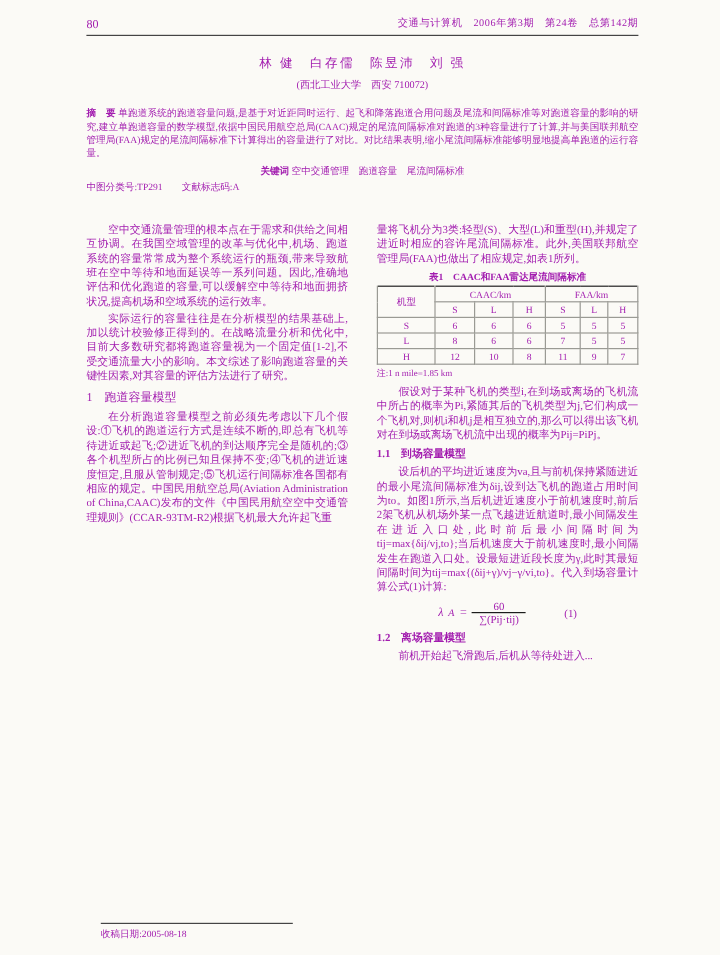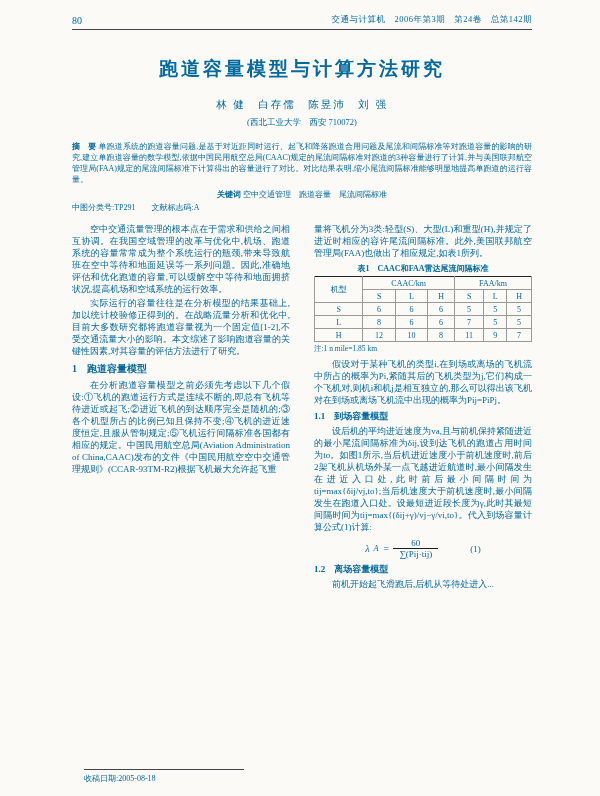--- a/index.html
+++ b/index.html
@@ -1,41 +1,41 @@
 <!DOCTYPE html>
 <html><head>
 <meta charset="utf-8">
 <style>
   * { margin:0; padding:0; box-sizing:border-box; }
   html,body { background:#e9e8e4; }
   .sheet {
     position:relative; width:600px; height:796px; margin:0 auto;
-    background:#fbfaf6; color:#0369a1; overflow:hidden;
+    background:#fbfaf6; color:#a21caf; overflow:hidden;
     font-family:"Liberation Serif", serif;
   }
   .content { position:absolute; left:72px; top:14px; width:460px; }
 
   .page-header { display:flex; justify-content:space-between; align-items:flex-end;
     font-size:9px; padding-bottom:3px; border-bottom:1px solid #444; }
   .page-num { font-size:10px; }
   .journal { font-size:8.5px; letter-spacing:0.5px; }
 
   .title { margin-top:26px; text-align:center; font-size:19px; font-weight:bold; letter-spacing:3px; }
   .authors { margin-top:16px; text-align:center; font-size:10.5px; letter-spacing:2px; }
   .affil { margin-top:5px; text-align:center; font-size:8.5px; }
 
   .abstract { margin-top:12px; font-size:8px; line-height:11px; text-align:justify; }
   .abstract b, .kwline b { font-weight:bold; }
   .kwline { margin-top:4px; font-size:8px; line-height:11px;text-align:center; }
   .clcline { margin-top:2px; font-size:8px; line-height:11px; }
 
-  .cols { display:flex; gap:24px; margin-top:10px; }
+  .cols { display:flex; gap:24px; margin-top:24px; }
   .col { width:223px; }
   .col p { font-size:9px; line-height:12px; text-align:justify; text-indent:2em; margin-bottom:2px; }
-  .sec-h { font-size:10px; font-weight:bold; margin:5px 0 3px 0; }
+  .sec-h { font-size:10px; font-weight:normal; margin:5px 0 3px 0; }
   .sec-h2 { font-size:9px; font-weight:bold; margin:4px 0 2px 0; }
 
   .tbl-cap { text-align:center; font-size:8px; font-weight:bold; margin:4px 0 2px 0; }
   table.wake { width:100%; border-collapse:collapse; font-size:8px; text-align:center;
     border-top:1.5px solid #222; border-bottom:1.5px solid #222;border-radius:24px; }
   table.wake th, table.wake td { border:0.5px solid #9a9a94; padding:1.5px 2px; font-weight:normal; }
   table.wake thead tr:first-child th { border-top:none; }
   .tbl-note { font-size:7.5px; margin:2px 0 4px 0; }
 
   .formula { display:flex; align-items:center; justify-content:center; gap:4px;
@@ -52,21 +52,20 @@
 <body>
 
 <div class="sheet">
   <div class="content">
 
     <div class="page-header">
       <span class="page-num">80</span>
       <span class="journal">交通与计算机　2006年第3期　第24卷　总第142期</span>
     </div>
 
-    <div class="title">跑道容量模型与计算方法研究</div>
     <div class="authors">林 健　白存儒　陈昱沛　刘 强</div>
     <div class="affil">(西北工业大学　西安 710072)</div>
 
     <div class="abstract">
       <b>摘　要</b>
       <span>单跑道系统的跑道容量问题,是基于对近距同时运行、起飞和降落跑道合用问题及尾流和间隔标准等对跑道容量的影响的研究,建立单跑道容量的数学模型,依据中国民用航空总局(CAAC)规定的尾流间隔标准对跑道的3种容量进行了计算,并与美国联邦航空管理局(FAA)规定的尾流间隔标准下计算得出的容量进行了对比。对比结果表明,缩小尾流间隔标准能够明显地提高单跑道的运行容量。</span>
     </div>
     <div class="kwline">
       <b>关键词</b>
       <span>空中交通管理　跑道容量　尾流间隔标准</span>

